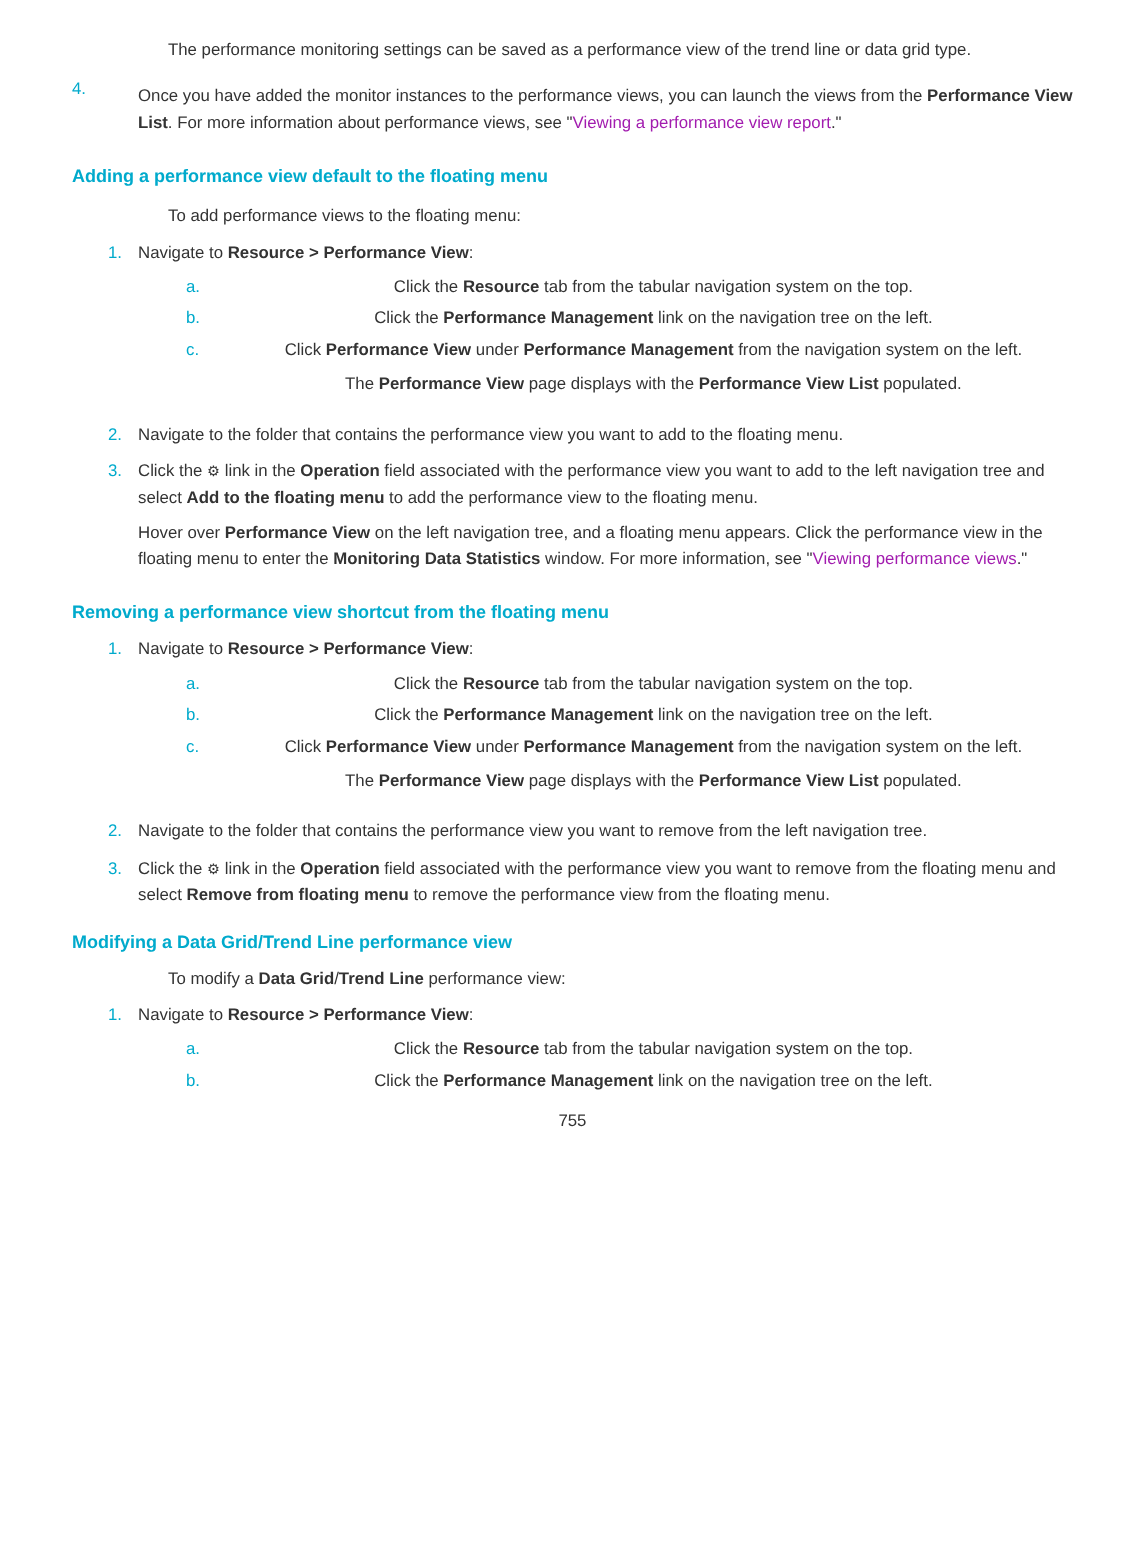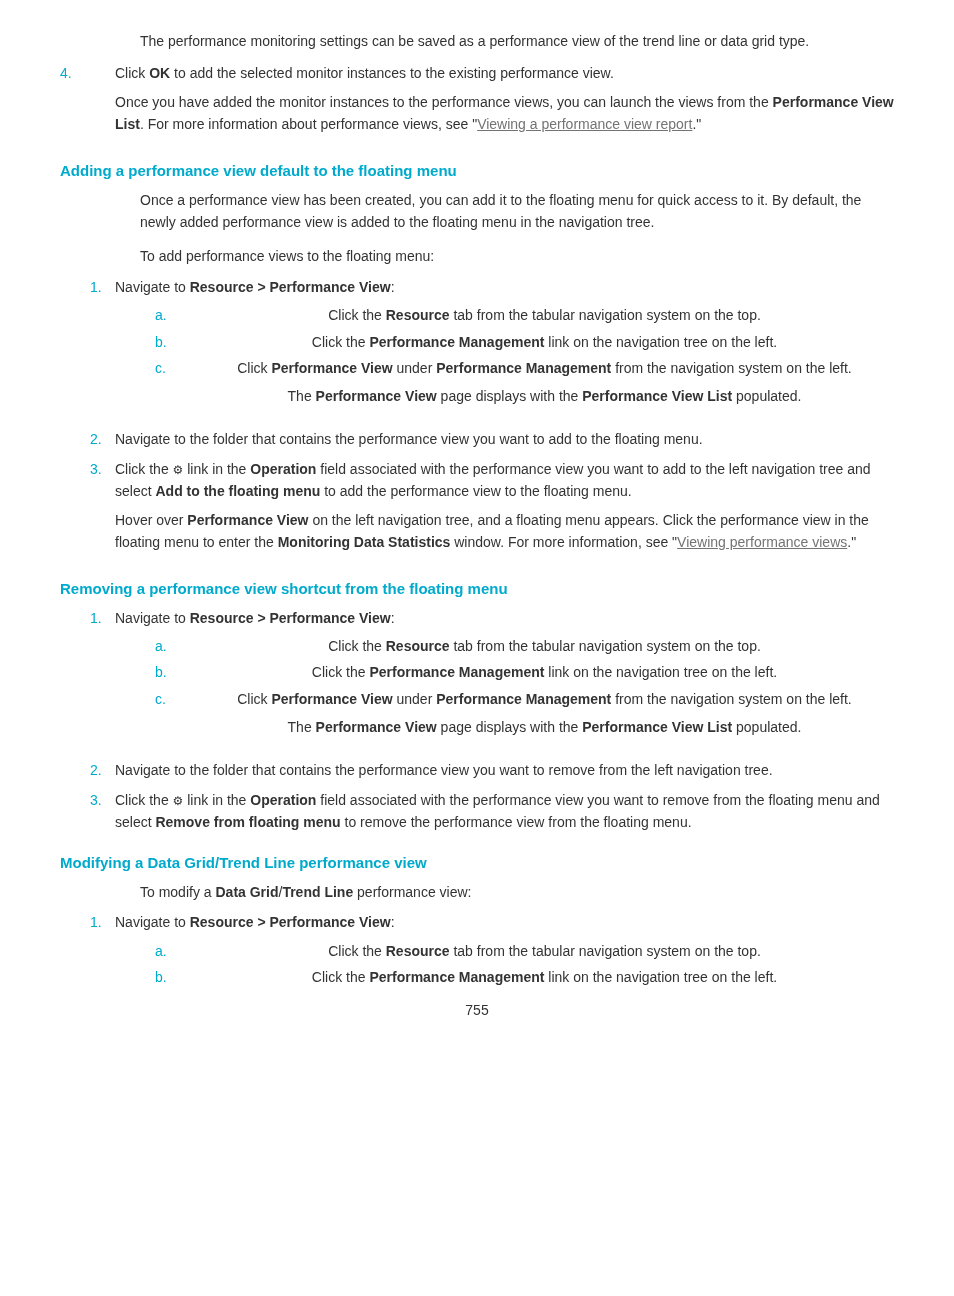--- a/index.html
+++ b/index.html
@@ -81,22 +81,21 @@
       font-weight: bold;
       margin-top: 20px;
       margin-bottom: 10px;
     }
 
     .bold {
       font-weight: bold;
     }
 
     .link {
-      color: #737373;
-      text-decoration: underline;
+      color: #a21caf;
     }
 
     .page-number {
       text-align: center;
       color: #333;
       font-size: 14px;
     }
 
     .indent-block {
       margin-left: 80px;
@@ -116,29 +115,27 @@
 
 <div class="page-container">
 
   <div class="indent-block">
     <p class="intro-paragraph" style="margin-left:0">The performance monitoring settings can be saved as a performance view of the trend line or data grid type.</p>
   </div>
 
   <div class="numbered-item indent-block" style="margin-left:0;margin-bottom:8px;">
     <span class="num" style="color:#00aacc;min-width:55px;padding-left:0">4.</span>
     <div class="content">
-      <span>Click <span class="bold">OK</span> to add the selected monitor instances to the existing performance view.</span>
       <p class="sub-paragraph">Once you have added the monitor instances to the performance views, you can launch the views from the <span class="bold">Performance View List</span>. For more information about performance views, see "<span class="link">Viewing a performance view report</span>."</p>
     </div>
   </div>
 
   <h2 class="section-heading">Adding a performance view default to the floating menu</h2>
 
   <div class="indent-block">
-    <p style="line-height:1.6;margin-bottom:8px;">Once a performance view has been created, you can add it to the floating menu for quick access to it. By default, the newly added performance view is added to the floating menu in the navigation tree.</p>
     <p style="line-height:1.6;margin-bottom:8px;margin-top:12px;">To add performance views to the floating menu:</p>
   </div>
 
   <div class="numbered-item" style="margin-left:0;">
     <span class="num" style="color:#00aacc;min-width:55px;padding-left:30px;">1.</span>
     <div class="content">
       <span>Navigate to <span class="bold">Resource &gt; Performance View</span>:</span>
       <div class="lettered-list lettered-block">
 
         <div class="lettered-item">

